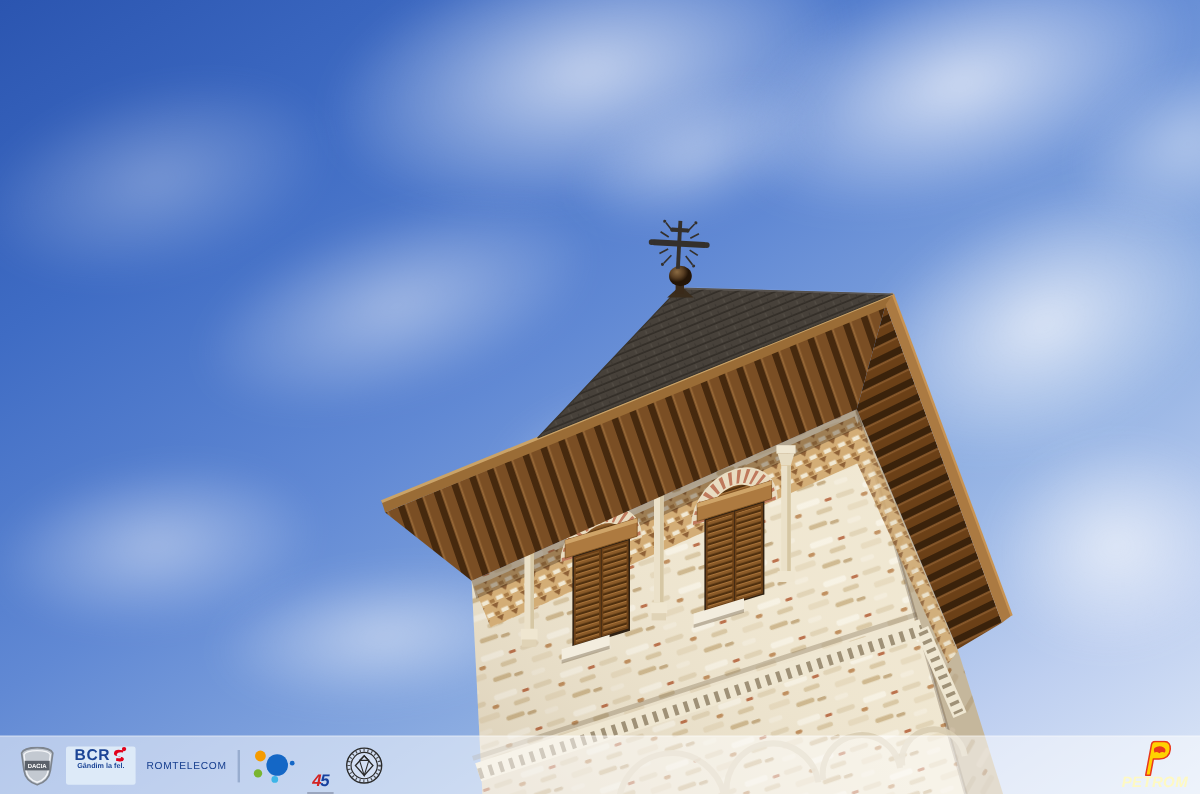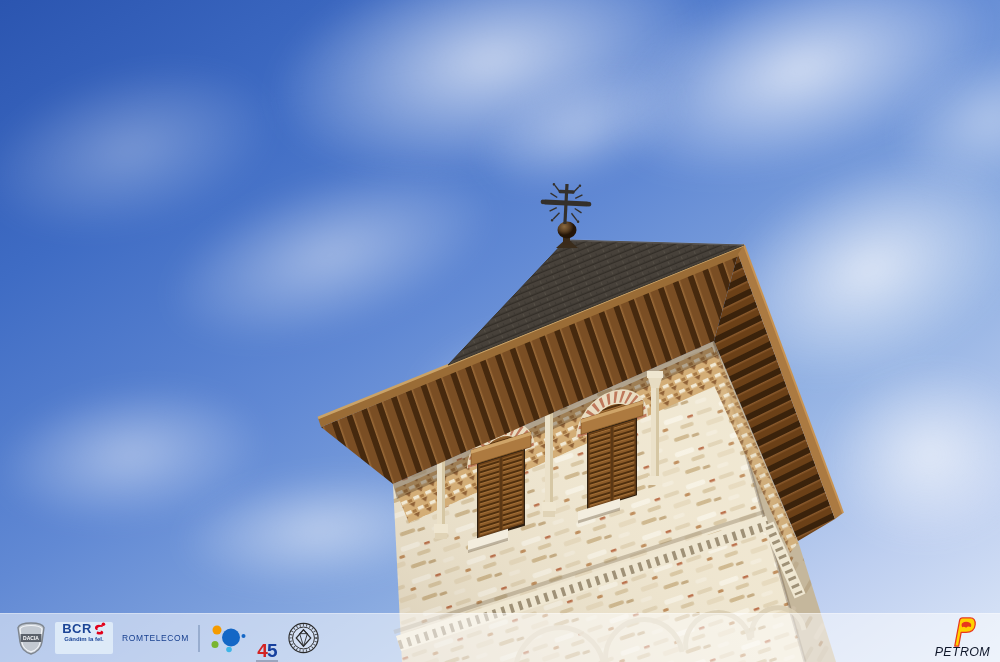--- a/index.html
+++ b/index.html
@@ -15,28 +15,28 @@
           background:rgba(255,255,255,0.52);border-top:1px solid rgba(255,255,255,0.35);box-sizing:border-box;}
   .sponsors{position:absolute;left:16px;top:0;height:100%;display:flex;align-items:center;gap:9px;}
   .bcr-box{background:#ddeaf8;border-radius:2px;width:58px;height:32px;display:flex;flex-direction:column;
            align-items:center;justify-content:flex-start;}
   .bcr-top{display:flex;align-items:center;gap:2px;line-height:12px;}
   .bcr-label{font-weight:bold;font-size:13px;color:#1c4596;letter-spacing:.5px;}
   .bcr-tag{font-size:6px;font-weight:bold;color:#1c4596;margin-top:1px;}
   .romtelecom{font-weight:normal;font-size:8.5px;color:#173f8f;letter-spacing:.6px;}
   .sep{width:2px;height:27px;background:#98adcf;}
   .l45{display:flex;flex-direction:column;align-items:center;}
-  .digits{font-weight:bold;font-size:19px;line-height:17px;letter-spacing:-1px;margin-top:28px;}
+  .digits{font-style:italic;font-weight:bold;font-size:14px;line-height:17px;letter-spacing:-1px;margin-top:28px;}
   .d4{color:#d32322;}
   .d5{color:#16409e;}
   .l45 .bar{width:22px;height:2px;background:#9aa6bf;margin-top:1px;}
   .url{position:absolute;left:550px;top:50%;transform:translate(-50%,-50%);
        font-weight:bold;font-size:18.5px;color:#1f3c7e;white-space:nowrap;}
   .petrom{position:absolute;right:10px;top:3px;display:flex;flex-direction:column;align-items:center;}
-  .petrom-label{font-style:italic;font-weight:normal;font-size:12.5px;color:#0f172a;letter-spacing:.3px;margin-top:-2px;}
+  .petrom-label{font-style:italic;font-weight:bold;font-size:12.5px;color:#fef9c3;letter-spacing:.3px;margin-top:-2px;}
 </style>
 </head>
 <body>
 
 <div id="stage">
 
   <div class="sky"></div>
 
   <div class="cloud" style="left:180px;top:-90px;width:620px;height:300px;opacity:.75;transform:rotate(-12deg);"></div>
   <div class="cloud" style="left:520px;top:-60px;width:560px;height:260px;opacity:.8;transform:rotate(-18deg);"></div>

